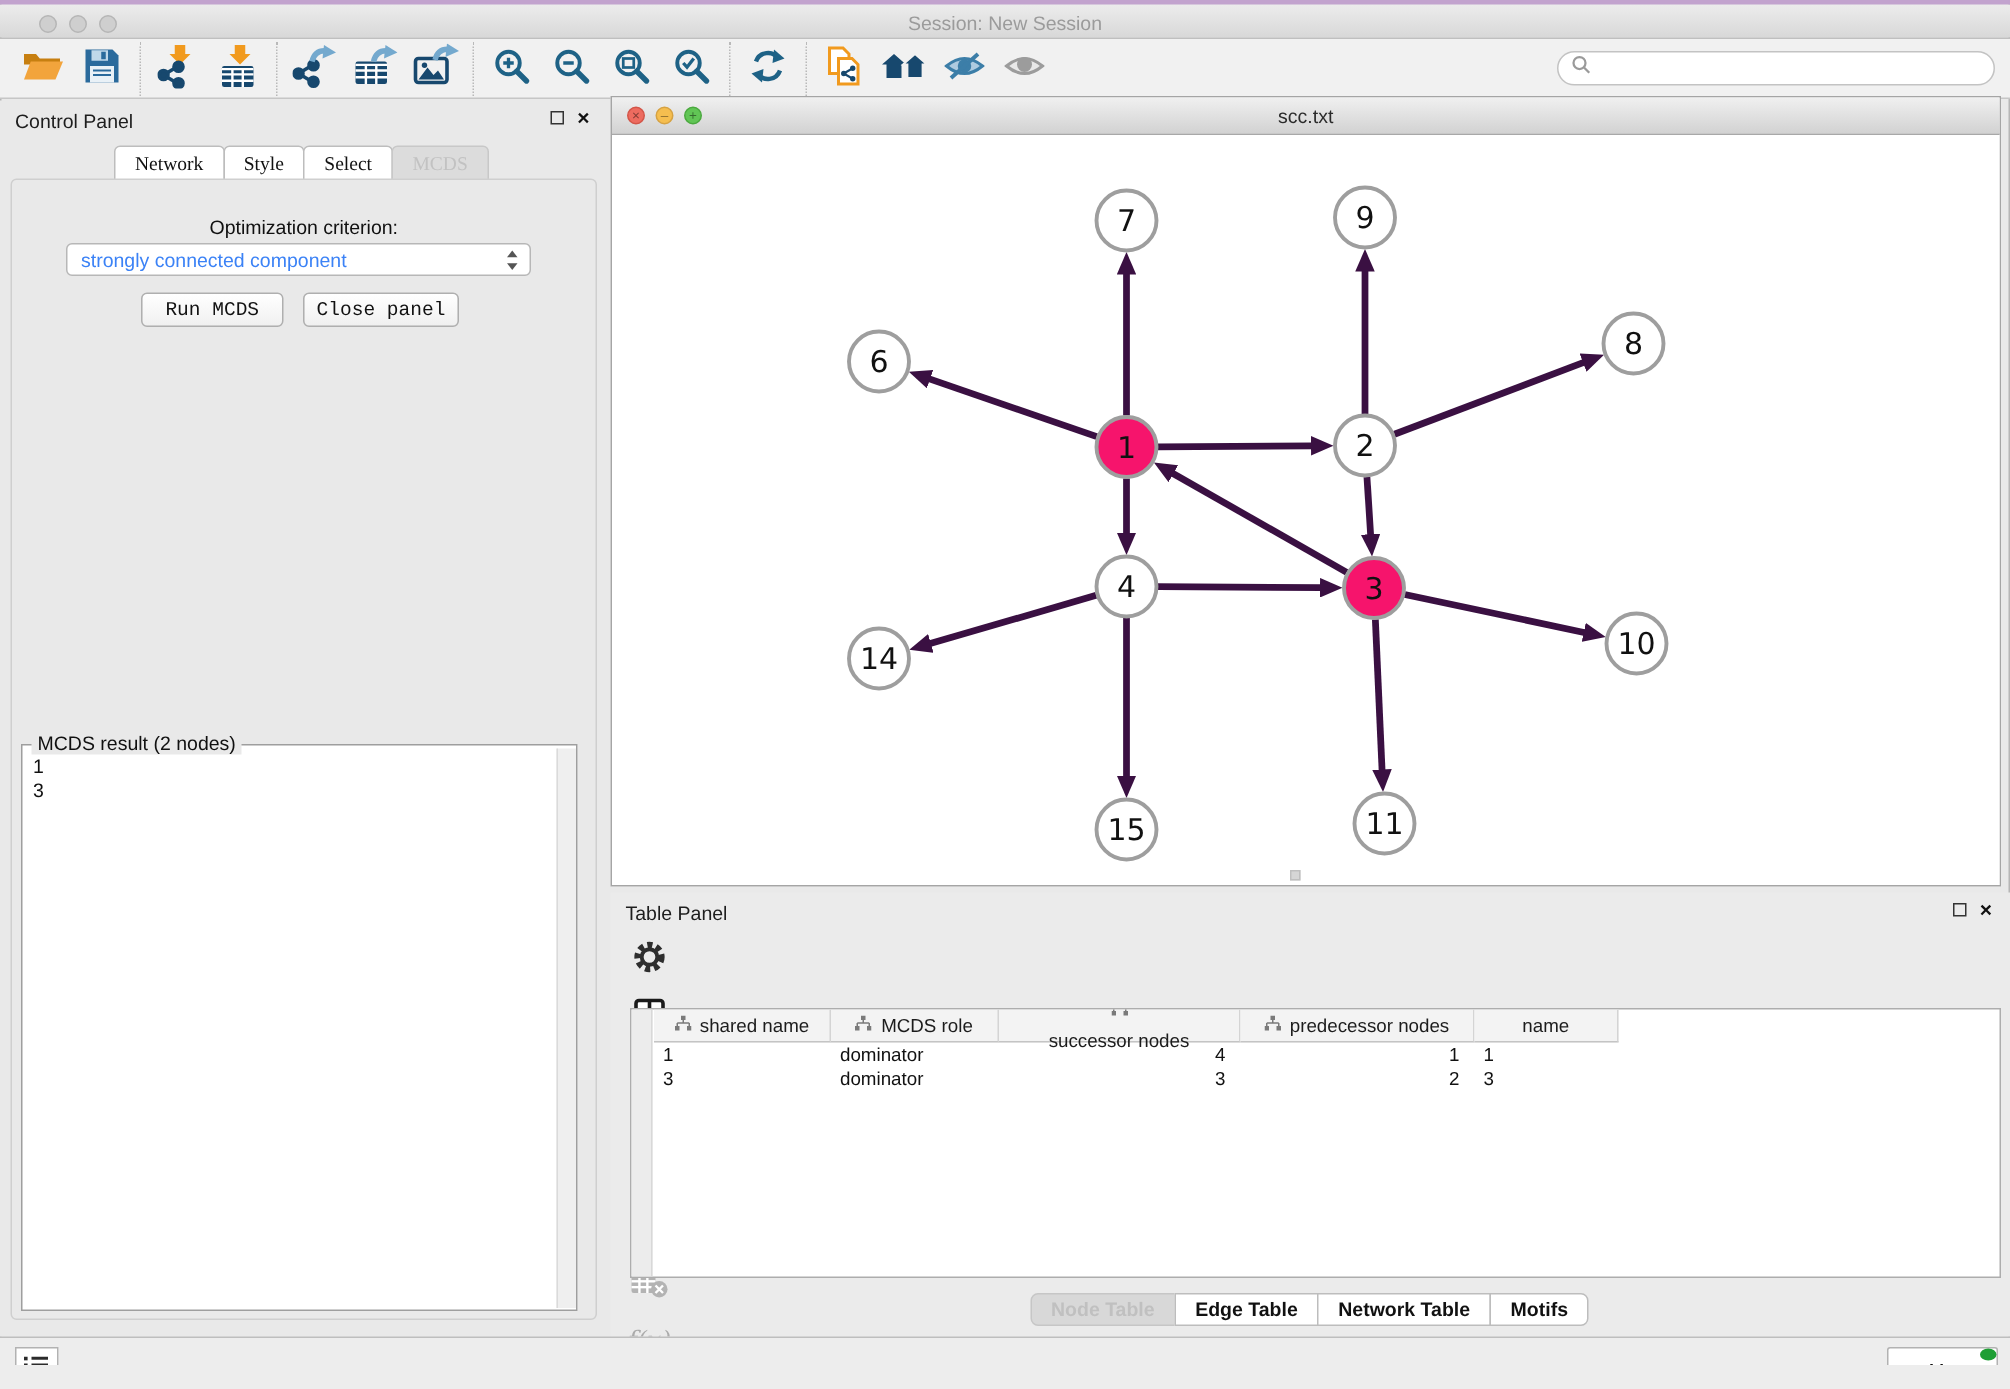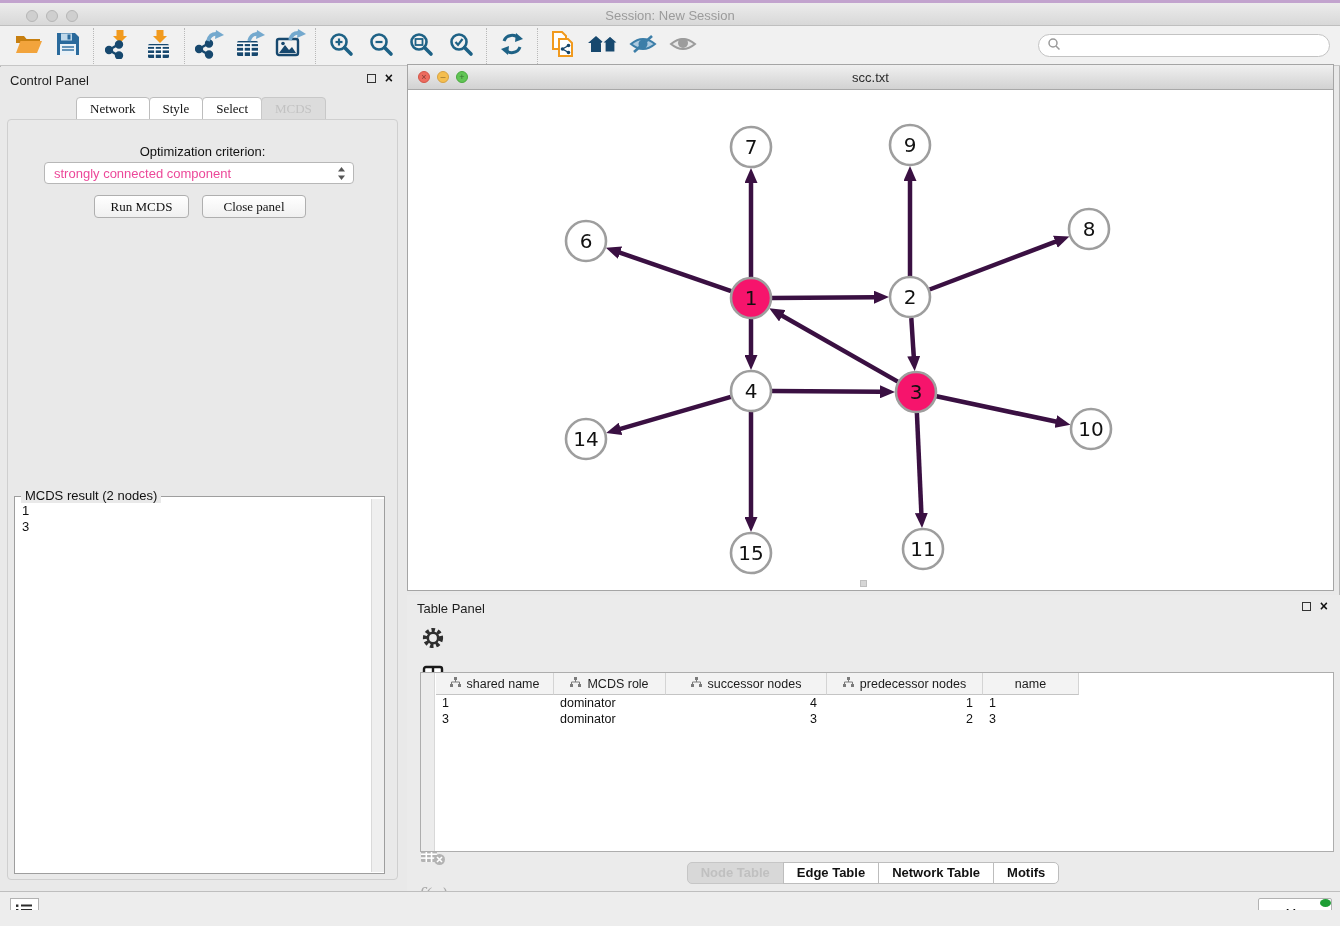--- a/index.html
+++ b/index.html
@@ -43,25 +43,25 @@
   .cp-tabs { position:absolute; left:77px; top:30px; display:flex;font-family:Liberation Serif, serif; }
   .cp-tab { font-size:13px; padding:3px 13px 4px; background:#fff; border:1px solid #BDBDBD;
             margin-left:-1px; color:#111; border-radius:4px 4px 0 0; }
   .cp-tab.active { background:#DCDCDC; color:#C2C2C2; border-color:#C8C8C8; }
   .cp-box { position:absolute; left:7px; top:52px; width:391px; height:761px;
             border:1px solid #CFCFCF; border-radius:4px; background:#E9E9E9; }
 
   .opt-label { position:absolute; left:0; width:100%; top:77px; text-align:center; font-size:13px; color:#111; }
   .dropdown { position:absolute; left:44px; top:95px; width:310px; height:22px; background:#fff;
               border:1px solid #B7B7B7; border-radius:4px; display:flex; align-items:center;
-              font-size:13px; padding-left:9px; color:#ec4899; }
+              font-size:13px; padding-left:9px; color:#3b82f6; }
   .dd-stepper { position:absolute; right:7px; top:3px; }
   .cp-btn { position:absolute; top:128px; height:23px; background:linear-gradient(#FFFFFF,#F0F0F0);
             border:1px solid #AFAFAF; border-radius:4px; font-size:13px; color:#111;
-            font-family:Liberation Serif, serif; }
+            font-family:Liberation Mono, monospace; }
   .btn-run { left:94px; width:95px; }
   .btn-close { left:202px; width:104px; }
 
   .result-box { position:absolute; left:14px; top:429px; width:371px; height:378px;
                 border:1px solid #9E9E9E; background:#fff; }
   .result-title { position:absolute; left:6px; top:-9px; background:#E9E9E9; padding:0 4px;
                   font-size:13px; color:#111; }
   .result-lines { position:absolute; left:0; top:2px; right:14px; bottom:0; padding:4px 7px;
                   font-size:13px; color:#111; line-height:16px; }
   .result-scroll { position:absolute; right:0; top:2px; width:13px; bottom:1px; background:#EFEFEF;
@@ -521,21 +521,21 @@
                 </g>
                 <g stroke="#7A7A7A" stroke-width="1">
                   <line x1="5.5" y1="3" x2="5.5" y2="5"></line>
                   <line x1="1.5" y1="5" x2="9.5" y2="5"></line>
                   <line x1="1.5" y1="5" x2="1.5" y2="7"></line>
                   <line x1="9.5" y1="5" x2="9.5" y2="7"></line>
                 </g>
               </svg></span>
             <span>MCDS role</span>
           </div>
-          <div class="th" style="width: 161px;">
+          <div class="th" style="width: 161px; flex-direction: column;">
             <span><svg width="11" height="11" viewBox="0 0 11 11">
                 <g fill="#7A7A7A">
                   <rect x="4" y="0" width="3" height="3"></rect>
                   <rect x="0" y="7" width="3" height="3"></rect>
                   <rect x="8" y="7" width="3" height="3"></rect>
                 </g>
                 <g stroke="#7A7A7A" stroke-width="1">
                   <line x1="5.5" y1="3" x2="5.5" y2="5"></line>
                   <line x1="1.5" y1="5" x2="9.5" y2="5"></line>
                   <line x1="1.5" y1="5" x2="1.5" y2="7"></line>

